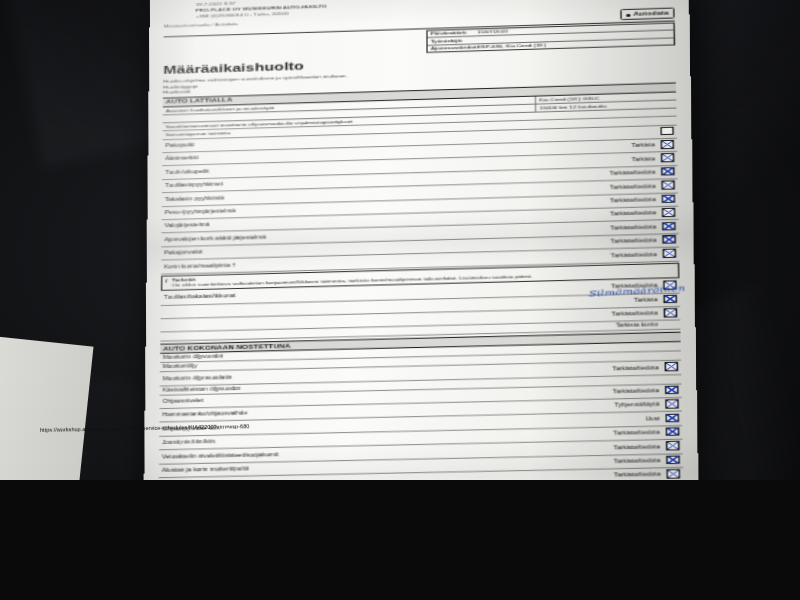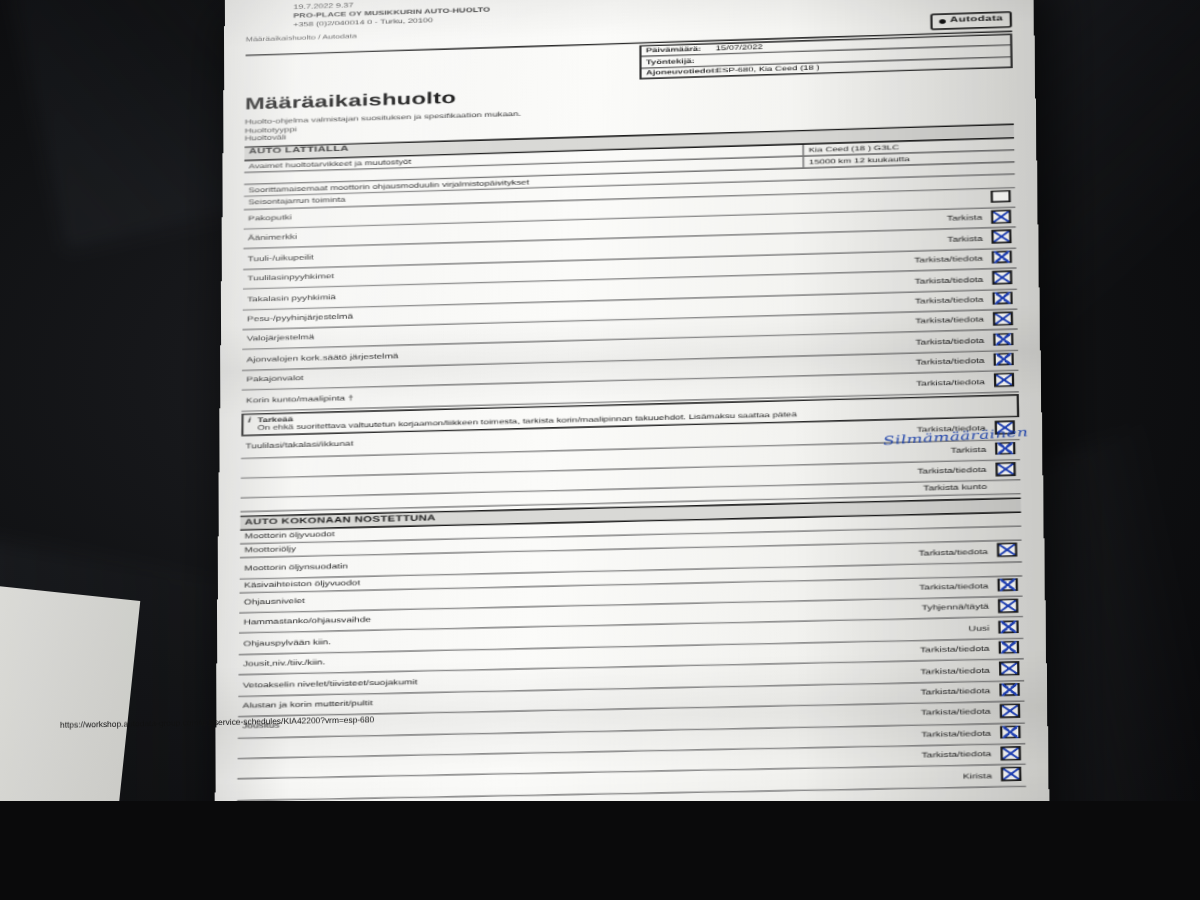--- a/index.html
+++ b/index.html
@@ -8,21 +8,21 @@
     width: 800px;
     height: 600px;
     overflow: hidden;
     background: #0a0a0b;
     font-family: "Liberation Sans", sans-serif;
   }
 
   #scene {
     position: relative;
     width: 800px;
-    height: 534px;
+    height: 480px;
     background:
       radial-gradient(ellipse 700px 420px at 300px 250px, #1d1e22 0%, #101113 55%, #08080a 100%);
     overflow: hidden;
   }
 
   
   .reflect {
     position: absolute;
     background: linear-gradient(120deg, rgba(120,130,145,0.14), rgba(20,22,26,0) 70%);
     filter: blur(6px);

